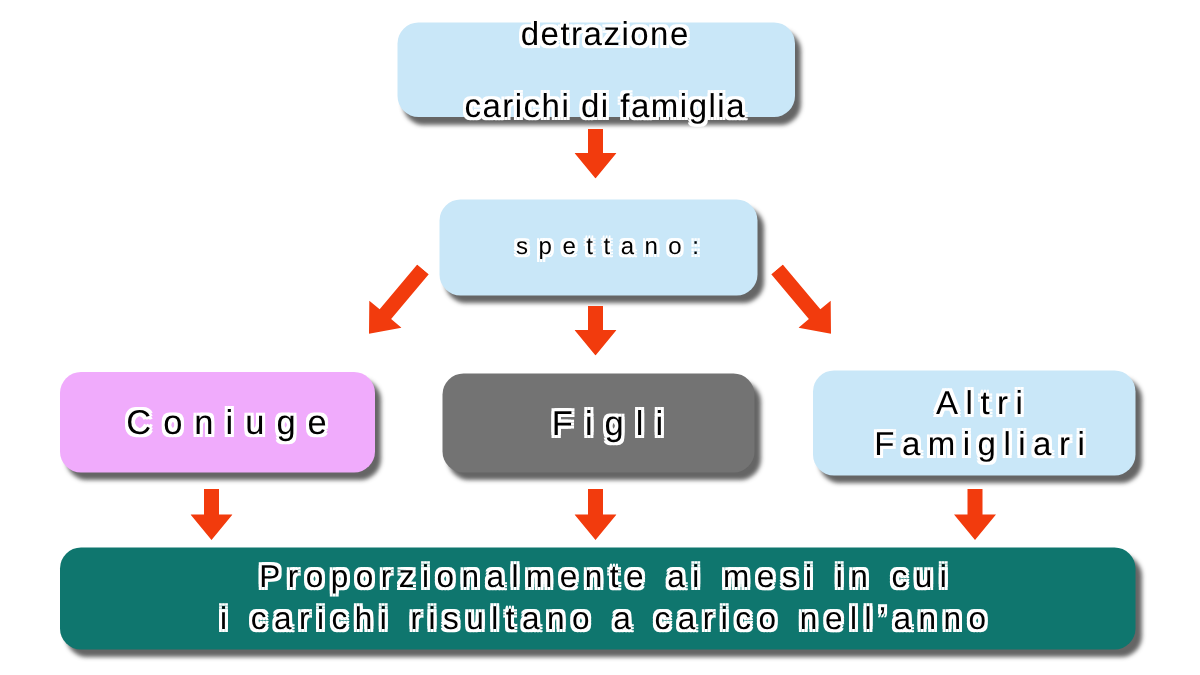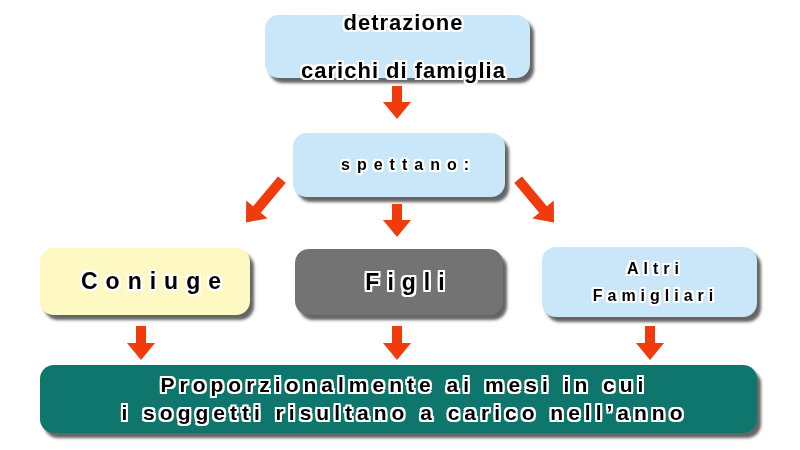--- a/index.html
+++ b/index.html
@@ -20,21 +20,21 @@
     background: #c9e7f8;
     border-radius: 14px;
     box-shadow: 4px 5px 3px rgba(74,74,74,0.85);
     display: flex;
     flex-direction: column;
     align-items: center;
     justify-content: center;
     text-align: center;
   }
   .box .line {
-    font-weight: bold;
+    font-weight: normal;
     color: #000000;
     white-space: nowrap;
     
     text-shadow:
       -2px -2px 0 #ffffff, 0 -2px 0 #ffffff, 2px -2px 0 #ffffff,
       -2px  0   0 #ffffff,                  2px  0   0 #ffffff,
       -2px  2px 0 #ffffff, 0  2px 0 #ffffff, 2px  2px 0 #ffffff;
     padding-left: 12px;
   }
   #box-title   { left: 265px; top: 15px;  width: 265px; height: 63px; }
@@ -43,21 +43,21 @@
   #box-spettano { left: 293px; top: 133px; width: 212px; height: 64px; }
   #box-spettano .line { font-size: 16px; letter-spacing: 7px; text-indent: 7px; }
 
   #box-coniuge { left: 40px;  top: 248px; width: 210px; height: 67px; }
   #box-coniuge .line { font-size: 23px; letter-spacing: 8px; text-indent: 8px; }
 
   #box-figli   { left: 295px; top: 249px; width: 208px; height: 66px; }
   #box-figli .line { font-size: 23px; letter-spacing: 8px; text-indent: 8px; }
 
   #box-altri   { left: 542px; top: 247px; width: 215px; height: 70px; }
-  #box-altri .line { font-size: 16px; letter-spacing: 5px; line-height: 27px; }
+  #box-altri .line { font-size: 22px; letter-spacing: 5px; line-height: 27px; }
 
   #box-result  { left: 40px;  top: 365px; width: 717px; height: 68px; }
   #box-result .line { font-size: 21px; letter-spacing: 5px; line-height: 28px; }
 
   .arrow { position: absolute; display: block; }
   #arrow-1 { left: 383px; top: 86px;  }
   #arrow-2 { left: 383px; top: 204px; }
   #arrow-diag-left  { left: 250px; top: 173px; transform: rotate(40deg); }
   #arrow-diag-right { left: 522px; top: 173px; transform: rotate(-40deg); }
   #arrow-3 { left: 127px; top: 326px; }
@@ -85,21 +85,21 @@
   <svg class="arrow" id="arrow-diag-left" width="28" height="56" viewBox="0 0 28 56">
     <polygon points="9,0 19,0 19,39 28,39 14,56 0,39 9,39" fill="#f23b0d"></polygon>
   </svg>
   <svg class="arrow" id="arrow-2" width="28" height="33" viewBox="0 0 28 33">
     <polygon points="9,0 19,0 19,16 28,16 14,33 0,16 9,16" fill="#f23b0d"></polygon>
   </svg>
   <svg class="arrow" id="arrow-diag-right" width="28" height="56" viewBox="0 0 28 56">
     <polygon points="9,0 19,0 19,39 28,39 14,56 0,39 9,39" fill="#f23b0d"></polygon>
   </svg>
 
-  <div class="box" id="box-coniuge" style="background-color: #fef9c3;">
+  <div class="box" id="box-coniuge" style="background-color: #f0abfc;">
     <div class="line" style="color: rgb(0, 0, 0);">Coniuge</div>
   </div>
   <div class="box" id="box-figli" style="background-color: #737373;">
     <div class="line" style="color: rgb(0, 0, 0);">Figli</div>
   </div>
   <div class="box" id="box-altri" style="background-color: rgb(201, 231, 248);">
     <div class="line" style="color: rgb(0, 0, 0);">Altri</div>
     <div class="line" style="color: rgb(0, 0, 0);">Famigliari</div>
   </div>
 
@@ -108,16 +108,16 @@
   </svg>
   <svg class="arrow" id="arrow-4" width="28" height="34" viewBox="0 0 28 34">
     <polygon points="9,0 19,0 19,17 28,17 14,34 0,17 9,17" fill="#f23b0d"></polygon>
   </svg>
   <svg class="arrow" id="arrow-5" width="28" height="34" viewBox="0 0 28 34">
     <polygon points="9,0 19,0 19,17 28,17 14,34 0,17 9,17" fill="#f23b0d"></polygon>
   </svg>
 
   <div class="box" id="box-result" style="background-color: #0f766e;">
     <div class="line" style="color: rgb(0, 0, 0);">Proporzionalmente ai mesi in cui</div>
-    <div class="line" style="color: rgb(0, 0, 0);">i soggetti risultano a carico nell’anno</div>
+    <div class="line" style="color: rgb(0, 0, 0);">i carichi risultano a carico nell’anno</div>
   </div>
 
 </div>
 
 </body></html>

